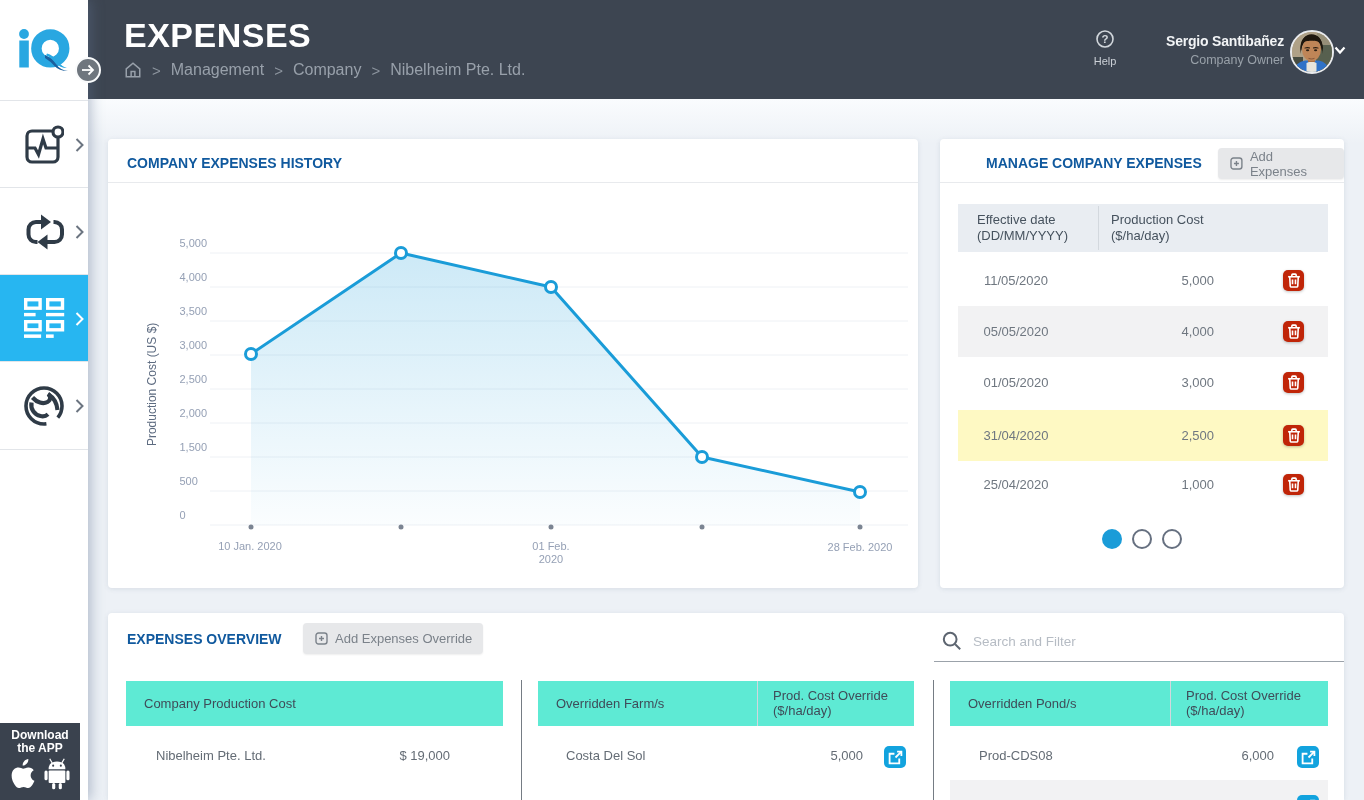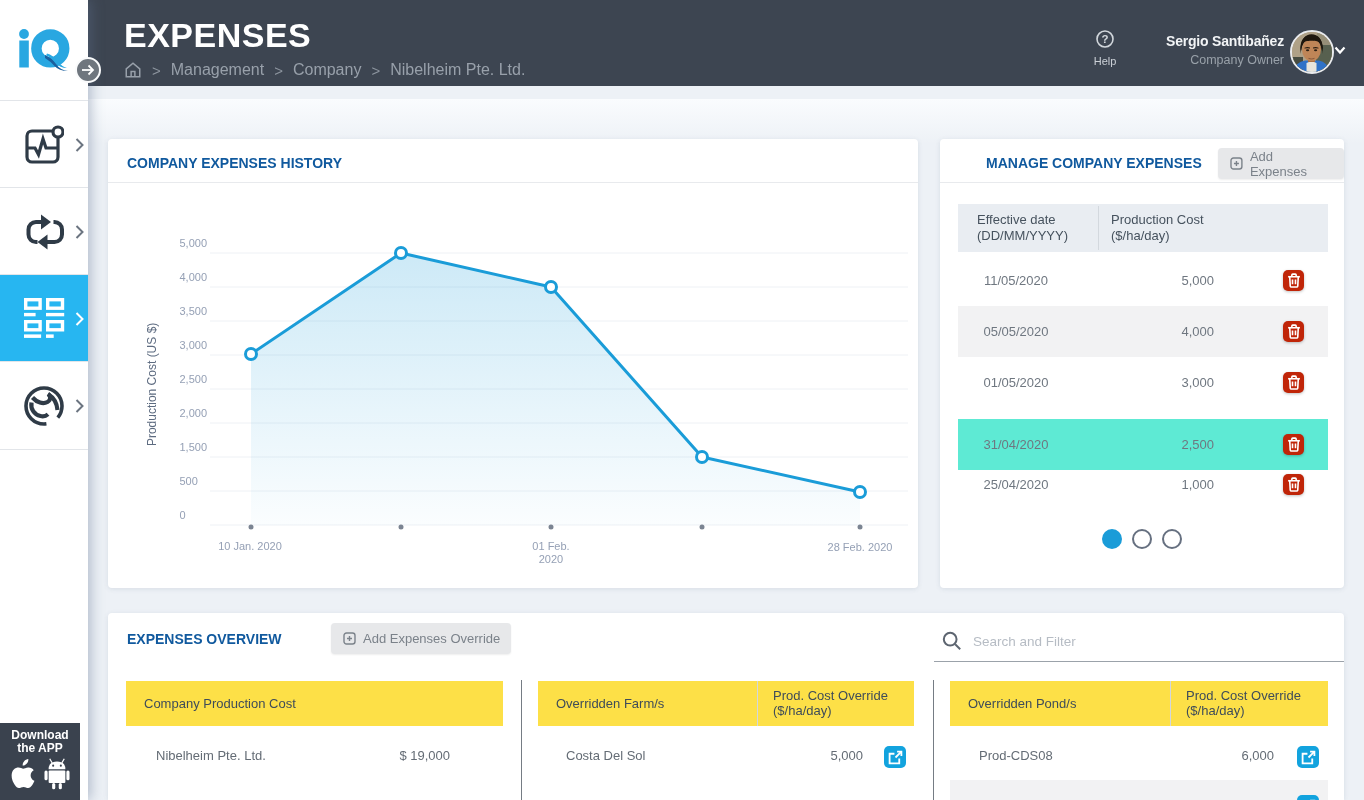--- a/index.html
+++ b/index.html
@@ -1,20 +1,20 @@
 <!DOCTYPE html>
 <html><head>
 <meta charset="utf-8">
 <style>
 html,body{margin:0;padding:0;}
 body{font-family:"Liberation Sans", sans-serif;}
 #page{position:relative;width:1364px;height:800px;background:#edf1f6;overflow:hidden;}
 #topfade{position:absolute;left:88px;top:99px;width:1276px;height:45px;background:linear-gradient(180deg,#fafcfe,rgba(237,241,246,0));}
 
-#header{position:absolute;left:88px;top:0;width:1276px;height:86px;background:#3d4551;}
+#header{position:absolute;left:88px;top:0;width:1276px;height:99px;background:#3d4551;}
 #title{position:absolute;left:36px;top:16px;font-size:34px;font-weight:bold;color:#fff;letter-spacing:0.5px;}
 #crumbs{position:absolute;left:36px;top:61px;display:flex;align-items:center;color:#98a0aa;font-size:16px;}
 #crumbs .sep{margin:0 10px;color:#8d959f;font-size:15px;}
 #helpwrap{position:absolute;left:997px;top:30px;width:40px;text-align:center;}
 #helpwrap .htxt{margin-top:3px;font-size:11px;color:#ccd1d7;}
 #uname{position:absolute;right:80px;top:34px;text-align:right;}
 #uname .n1{font-size:14px;font-weight:bold;color:#f2f4f6;line-height:15px;letter-spacing:-0.2px;}
 #uname .n2{font-size:12.5px;color:#99a1a9;line-height:14px;margin-top:4px;}
 #avatar{position:absolute;left:1202px;top:30px;width:40px;height:40px;border-radius:50%;border:2px solid #e9ebee;overflow:hidden;background:#b8a58c;}
 #uchev{position:absolute;left:1246px;top:46px;}
@@ -48,25 +48,25 @@
 .t2row .d{position:absolute;left:8px;top:0;width:100px;text-align:center;line-height:51px;}
 .t2row .v{position:absolute;left:120px;top:0;width:136px;text-align:right;line-height:51px;}
 .trash{position:absolute;left:325px;top:15px;width:21px;height:21px;background:#c02508;border-radius:5px;display:flex;align-items:center;justify-content:center;box-shadow:0 1px 3px rgba(0,0,0,0.25);}
 .dots{position:absolute;left:162px;top:390px;display:flex;gap:10px;}
 .dot{width:20px;height:20px;border-radius:50%;box-sizing:border-box;}
 .dot.on{background:#1a9cd8;}
 .dot.off{border:2px solid #667080;background:#fff;}
 
 #bottom{position:absolute;left:108px;top:613px;width:1236px;height:187px;background:#fff;border-radius:4px 4px 0 0;box-shadow:0 1px 5px rgba(60,80,110,0.12);}
 #btitle{position:absolute;left:19px;top:18px;}
-#addov{position:absolute;left:195px;top:10px;margin-left:28px;}
+#addov{position:absolute;left:195px;top:10px;}
 #search{position:absolute;left:826px;top:10px;width:410px;height:38px;border-bottom:1px solid #9ba2aa;}
 #search svg{position:absolute;left:8px;top:8px;}
 #search .ph{position:absolute;left:39px;top:11px;font-size:13.5px;color:#b6bcc4;}
-.bhead{position:absolute;top:68px;height:45px;background:#fde047;font-size:13px;color:#3f4c59;}
+.bhead{position:absolute;top:68px;height:45px;background:#5eead4;font-size:13px;color:#3f4c59;}
 .bhead .h1{position:absolute;top:0;height:45px;display:flex;align-items:center;}
 .bhead .h2{position:absolute;top:7px;line-height:15px;}
 #bh1{left:18px;width:377px;}
 #bh1 .h1{left:18px;}
 #bh2{left:430px;width:376px;}
 #bh2 .h1{left:18px;}
 #bh2 .h2{left:235px;}
 #bh2 .vline{position:absolute;left:219px;top:0;width:1px;height:45px;background:#d2d7dd;}
 #bh3{left:842px;width:378px;}
 #bh3 .h1{left:18px;}
@@ -319,21 +319,21 @@
         <span class="v">3,000</span>
       <span class="trash">
           <svg width="14" height="15" viewBox="0 0 13 14" fill="none" stroke="#fff" stroke-width="1.5">
             <path d="M1 3.5 H12"></path>
             <path d="M4.5 3.2 V1.8 A0.8 0.8 0 0 1 5.3 1 H7.7 A0.8 0.8 0 0 1 8.5 1.8 V3.2"></path>
             <path d="M2.5 3.5 L3 12.2 A1 1 0 0 0 4 13 H9 A1 1 0 0 0 10 12.2 L10.5 3.5"></path>
             <path d="M5.1 6 V10.5 M7.9 6 V10.5"></path>
           </svg>
         </span>
       </div>
-    <div class="t2row" style="top:280px;background:#5eead4;">
+    <div class="t2row" style="top:271px;background:#fef9c3;">
         <span class="d">31/04/2020</span>
         <span class="v">2,500</span>
       <span class="trash">
           <svg width="14" height="15" viewBox="0 0 13 14" fill="none" stroke="#fff" stroke-width="1.5">
             <path d="M1 3.5 H12"></path>
             <path d="M4.5 3.2 V1.8 A0.8 0.8 0 0 1 5.3 1 H7.7 A0.8 0.8 0 0 1 8.5 1.8 V3.2"></path>
             <path d="M2.5 3.5 L3 12.2 A1 1 0 0 0 4 13 H9 A1 1 0 0 0 10 12.2 L10.5 3.5"></path>
             <path d="M5.1 6 V10.5 M7.9 6 V10.5"></path>
           </svg>
         </span>

